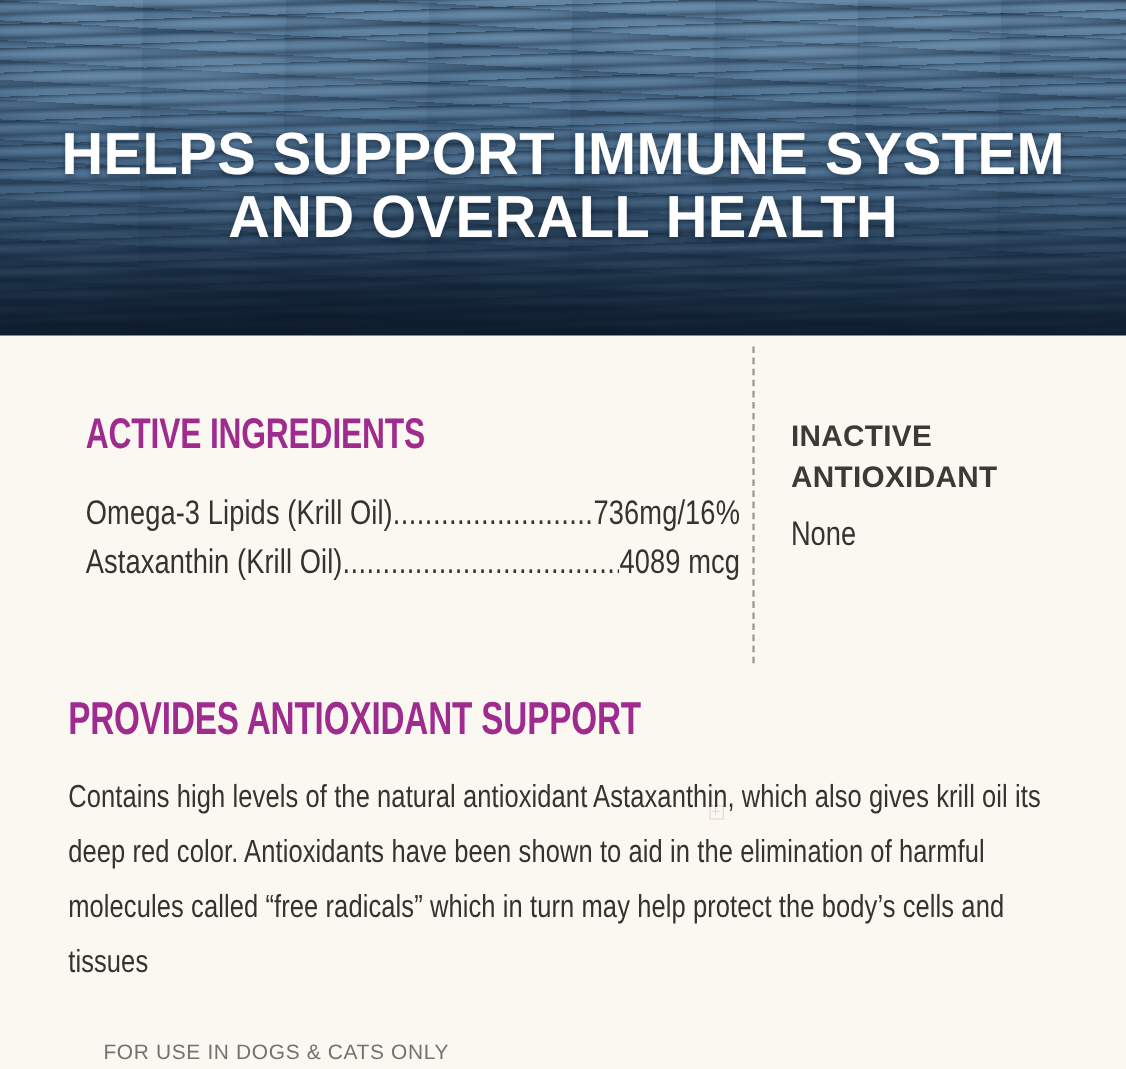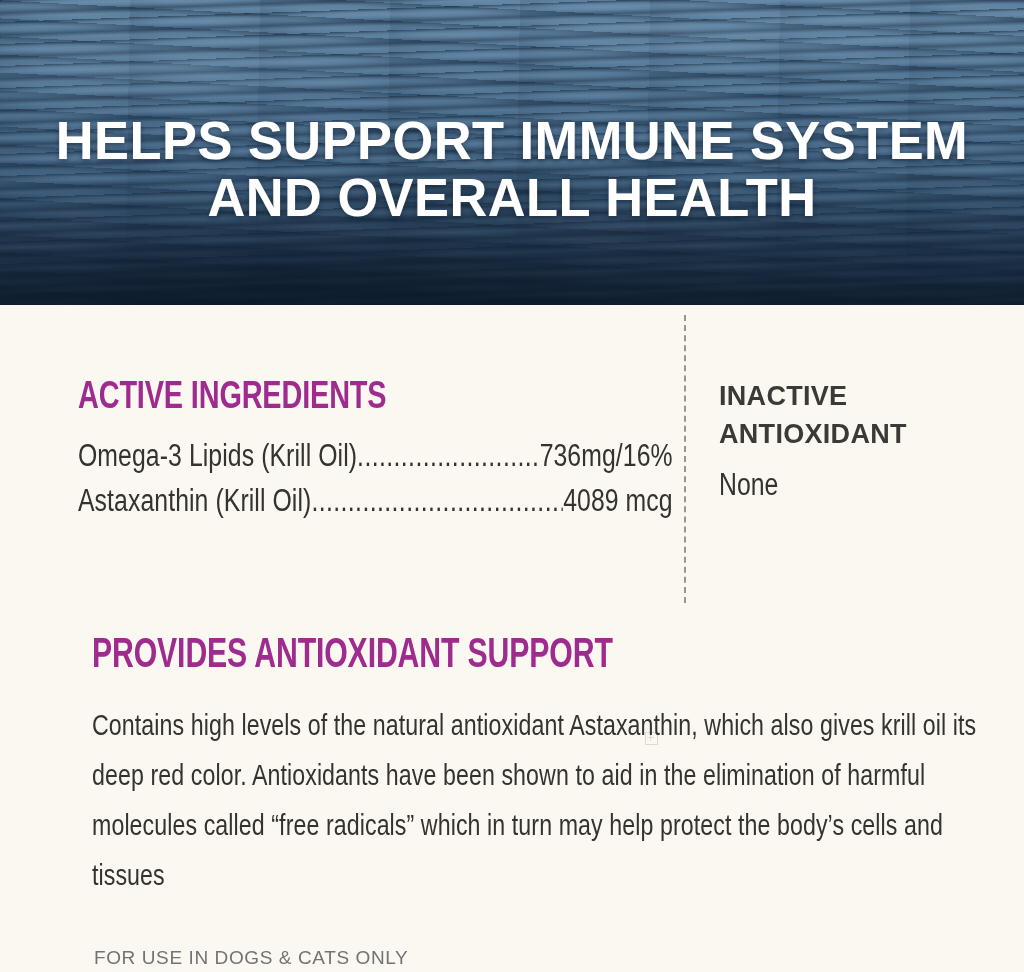--- a/index.html
+++ b/index.html
@@ -117,21 +117,21 @@
   .active-head-row{display:flex;align-items:center;gap:0;height:44px;}
   .per-ounce{
     color:#3A3A37;
     font-size:23px;
     font-weight:normal;
     letter-spacing:0.2px;
     margin-left:-122px;
     white-space:nowrap;
   }
 
-  .ing-list{margin-top:16px;}
+  .ing-list{margin-top:26px;}
   .ing-row{
     display:flex;
     align-items:baseline;
     color:#34332F;
     font-size:31px;
     line-height:45px;
     letter-spacing:0.1px;
     transform:scaleX(0.80);
     transform-origin:left center;
     white-space:nowrap;
@@ -158,21 +158,21 @@
   .inactive-val{
     margin-top:14px;
     color:#34332F;
     font-size:31px;
     line-height:36px;
     transform:scaleX(0.80);
     transform-origin:left center;
   }
 
   
-  .anti-block{position:absolute;left:92px;top:325px;width:900px;}
+  .anti-block{position:absolute;left:62px;top:325px;width:900px;}
   .h-purple-2{
     color:#9F2B8F;
     font-weight:bold;
     font-size:42px;
     line-height:46px;
     letter-spacing:-0.2px;
     transform:scaleX(0.72);
     transform-origin:left center;
     white-space:nowrap;
     display:inline-block;

